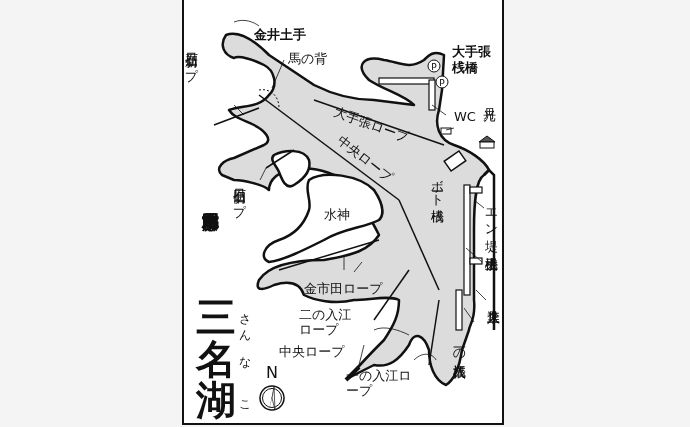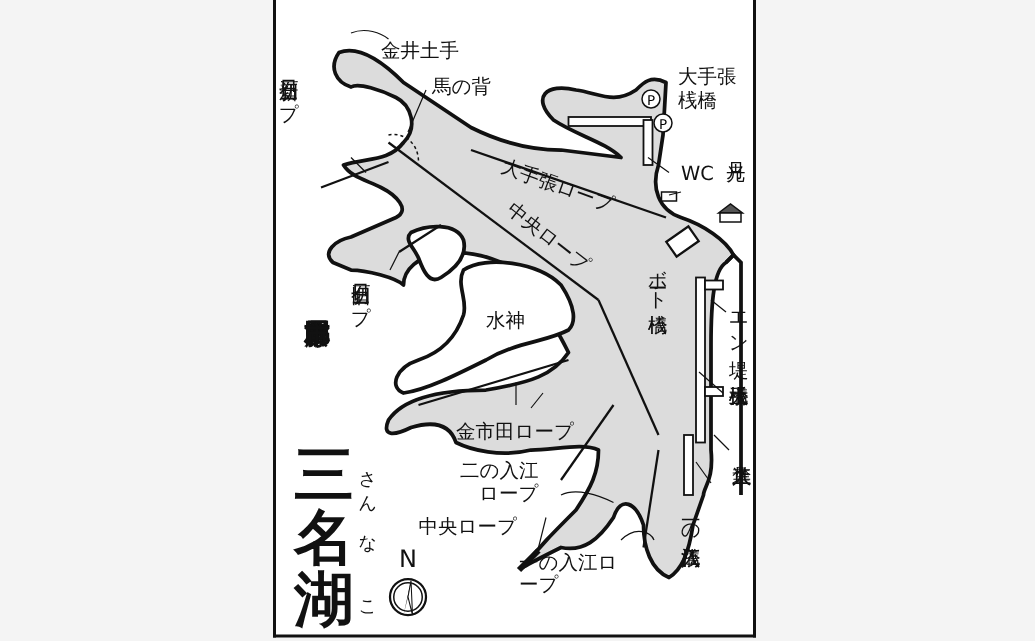--- a/index.html
+++ b/index.html
@@ -88,35 +88,35 @@
       <path d="M300,208 L290,200"></path>
       <path d="M298,262 L282,248"></path>
       <path d="M302,300 L292,290"></path>
       <path d="M290,322 L280,308"></path>
       <path d="M180,345 L175,365"></path>
       <path d="M230,360 C240,350 250,355 252,360"></path>
       <path d="M190,330 C200,325 215,330 225,335"></path>
     </g>
   </svg>
 
-  <div class="lbl" style="left:70px;top:28px;">金井土手</div>
+  <div class="lbl" style="left:70px;top:28px;font-weight:bold;">金井土手</div>
   <div class="lbl" style="left:104px;top:52px;">馬の背</div>
   <div class="lbl v" style="left:0px;top:44px;height:70px;"><span>新石切ロープ</span></div>
-  <div class="lbl" style="left:268px;top:44px;line-height:16px;width:40px;white-space:normal;">大手張桟橋</div>
+  <div class="lbl" style="left:268px;top:44px;line-height:16px;width:40px;white-space:normal;font-weight:bold;">大手張桟橋</div>
   <div class="lbl" style="left:270px;top:110px;text-align:right;">WC</div>
   <div class="lbl v" style="left:298px;top:98px;">光月</div>
   <div class="lbl" style="left:148px;top:118px;transform:rotate(20deg);">大手張ロープ</div>
   <div class="lbl" style="left:148px;top:152px;transform:rotate(38deg);">中央ロープ</div>
   <div class="lbl v" style="left:246px;top:170px;">ボート桟橋</div>
   <div class="lbl v" style="left:48px;top:180px;height:80px;"><span>旧石切ロープ</span></div>
   <div class="lbl" style="left:140px;top:208px;">水神</div>
   <div class="lbl v" style="left:300px;top:200px;">エン堤</div>
   <div class="lbl v" style="left:300px;top:247px;">大土手桟橋</div>
   <div class="lbl" style="left:120px;top:282px;">金市田ロープ</div>
-  <div class="lbl" style="left:115px;top:307px;width:60px;white-space:normal;text-align:right;line-height:15px;">二の入江ロープ</div>
+  <div class="lbl" style="left:115px;top:307px;width:60px;white-space:normal;text-align:left;line-height:15px;">二の入江ロープ</div>
   <div class="lbl v" style="left:302px;top:300px;">進入禁止</div>
   <div class="lbl" style="left:95px;top:345px;">中央ロープ</div>
   <div class="lbl" style="left:162px;top:368px;width:70px;white-space:normal;text-align:left;line-height:15px;">一の入江ロープ</div>
   <div class="lbl v" style="left:268px;top:340px;height:60px;display:flex;flex-wrap:wrap;">
       <span>一の入江桟橋</span>
     </div>
 
   <div class="lbl v pref" style="left:18px;top:200px;">群馬県藤岡市</div>
 
   <div class="lbl title-main" style="left:12px;top:295px;">三</div>

